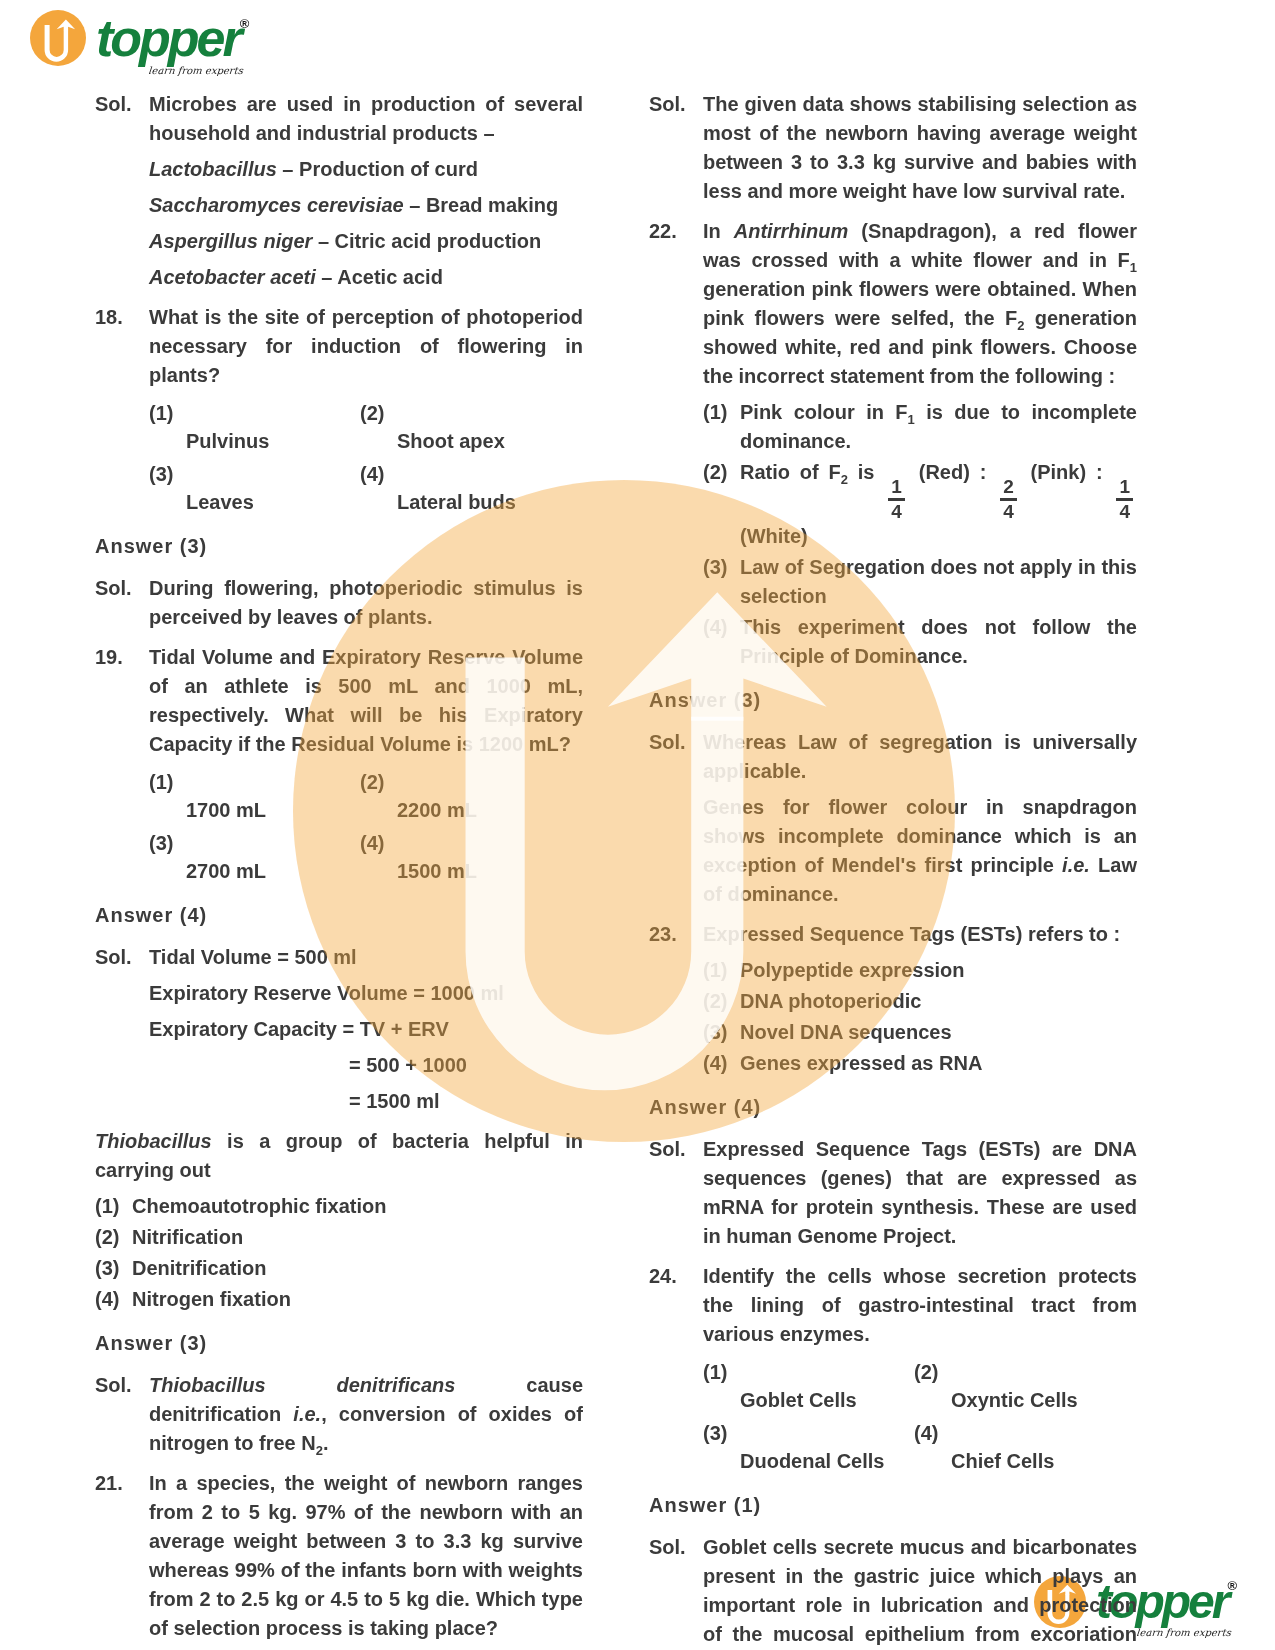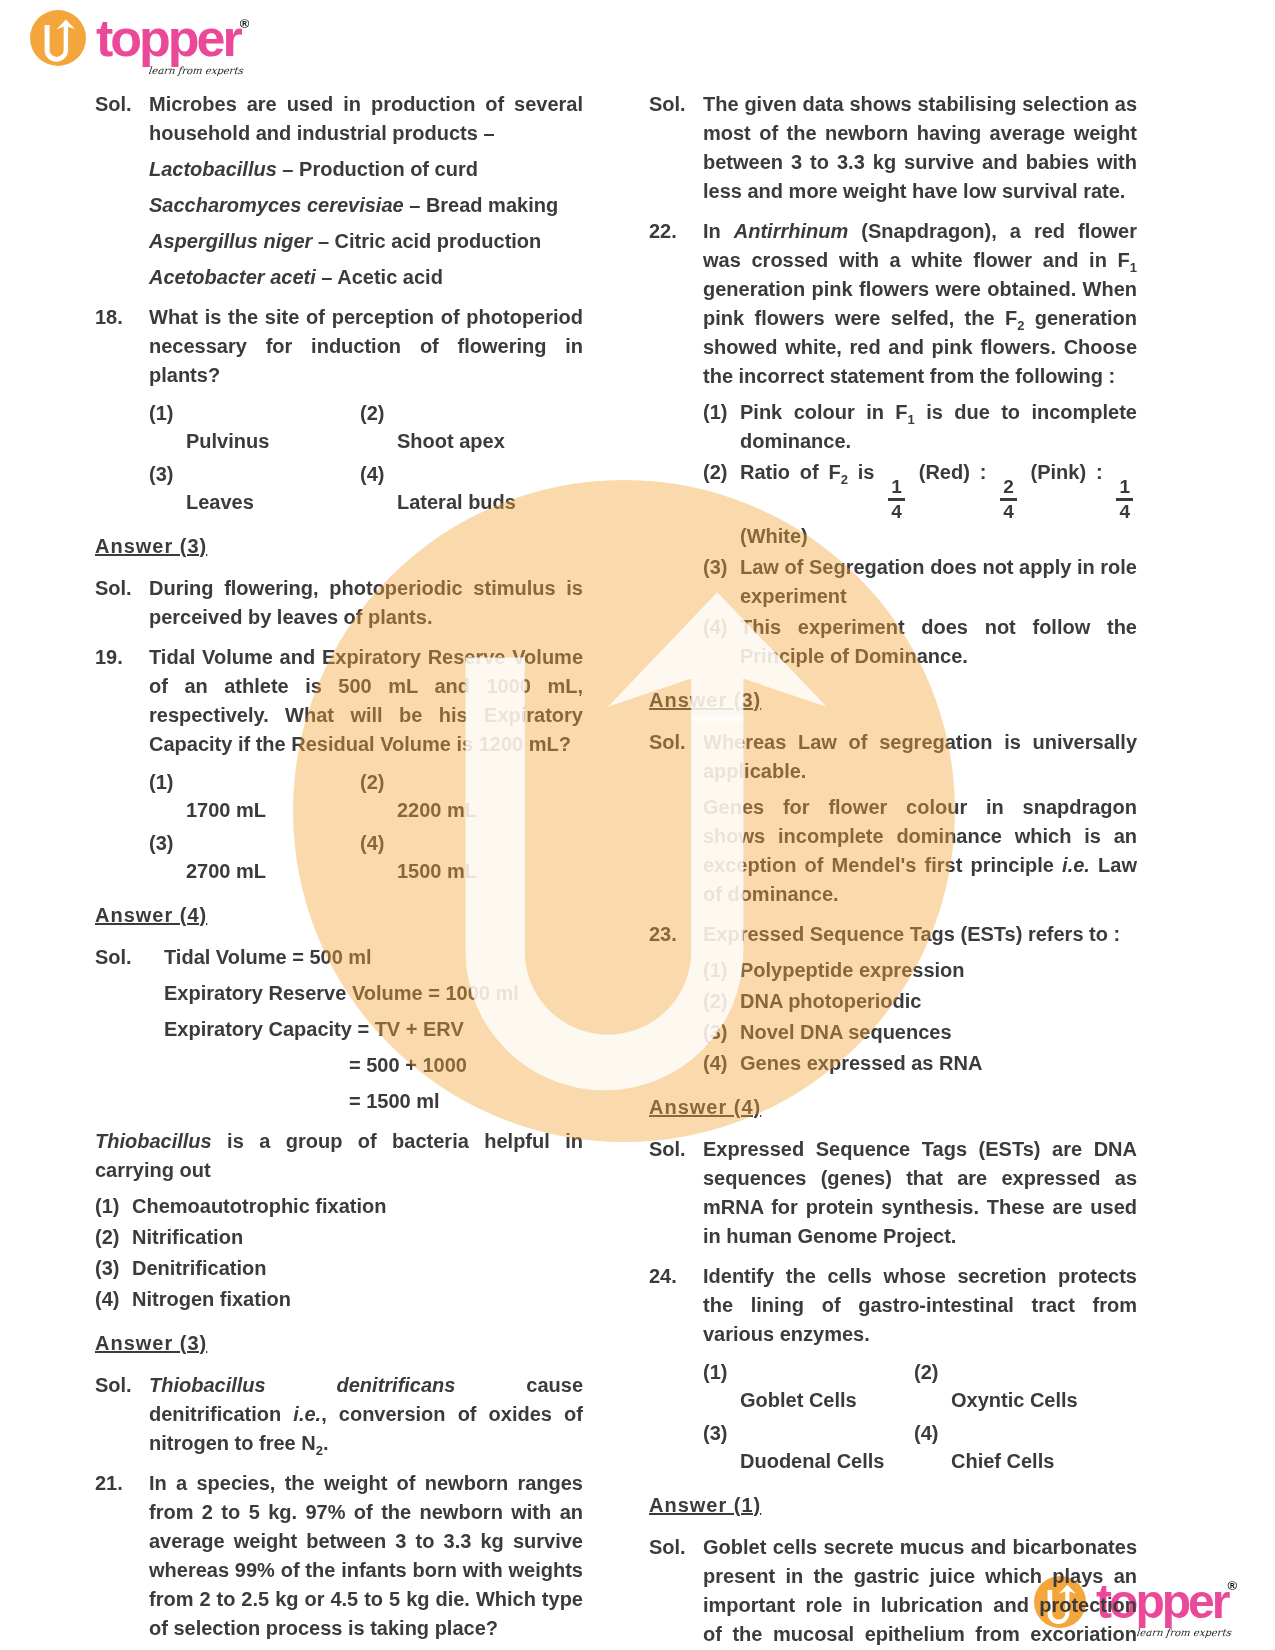--- a/index.html
+++ b/index.html
@@ -15,22 +15,23 @@
   .page { position:absolute; inset:0; }
 
   
   .logo { position:absolute; display:flex; align-items:flex-start; gap:10px; }
   .logo-top { left:30px; top:10px; }
   .logo-bottom { right:38px; bottom:22px; }
   .logo .mark { width:56px; height:56px; flex:none; }
   .logo-bottom .mark { width:52px; height:52px; }
   .wordwrap { position:relative; line-height:1; padding-top:2px; }
   .word {
-    font-size:52px; font-weight:700; letter-spacing:-3px; color:#ec4899;
+    font-size:52px; font-weight:700; letter-spacing:-3px; color:#15803d;
     font-family:"Liberation Sans", sans-serif;
+    font-style:italic;
   }
   .logo-bottom .word { font-size:48px; }
   .reg { font-size:13px; vertical-align:28px; color:#161616; letter-spacing:0; }
   .tagline {
     position:absolute; right:6px; bottom:-12px;
     font-family:"DejaVu Serif", serif; font-style:italic; font-weight:400;
     font-size:10px; color:#222; transform:skewX(-8deg);
   }
 
   
@@ -45,25 +46,25 @@
     position:absolute; top:90px; left:95px; right:138px;
     display:flex; gap:66px; z-index:1;
   }
   .col { flex:1; min-width:0; }
 
   .block { display:flex; margin-bottom:11px; }
   .lbl { width:54px; flex:none; }
   .bdy { flex:1; min-width:0; }
   .para { text-align:justify; font-size:20px; line-height:29px; margin-bottom:7px; }
   .para:last-child { margin-bottom:0; }
-  .para.noj { text-align:left;margin-left:15px; }
+  .para.noj { text-align:left; }
   .para.indent { padding-left:200px; text-align:left; }
   .lbl, .answer-line { font-size:20px; line-height:29px; }
 
-  .answer-line { letter-spacing:1px; margin:13px 0 13px 0;text-decoration:underline; }
+  .answer-line { letter-spacing:1px; margin:13px 0 13px 0; }
 
   .opts { margin-top:6px; }
   .opts.grid { display:grid; grid-template-columns:211px 1fr; }
   .opt { display:flex; margin:2px 0; font-size:20px; line-height:29px; }
   .onum { width:37px; flex:none; }
   .otext { flex:1; min-width:0; text-align:justify; }
   .opts.grid .otext { text-align:left;margin-top:28px; }
 
   .i { font-style:italic; }
   .b { font-weight:800; }
@@ -260,21 +261,21 @@
                   </span><span> (Red) : </span><span class="frac">
                     <span class="num">2</span>
                     <span class="den">4</span>
                   </span><span> (Pink) : </span><span class="frac">
                     <span class="num">1</span>
                     <span class="den">4</span>
                   </span><span> (White)</span></span>
               </div>
               <div class="opt">
                 <span class="onum">(3)</span>
-                <span class="otext"><span>Law of Segregation does not apply in role experiment</span></span>
+                <span class="otext"><span>Law of Segregation does not apply in this selection</span></span>
               </div>
               <div class="opt">
                 <span class="onum">(4)</span>
                 <span class="otext"><span>This experiment does not follow the Principle of Dominance.</span></span>
               </div>
             </div>
           </div>
         </div>
         <div class="answer-line">Answer (3)</div>
         <div class="block">

